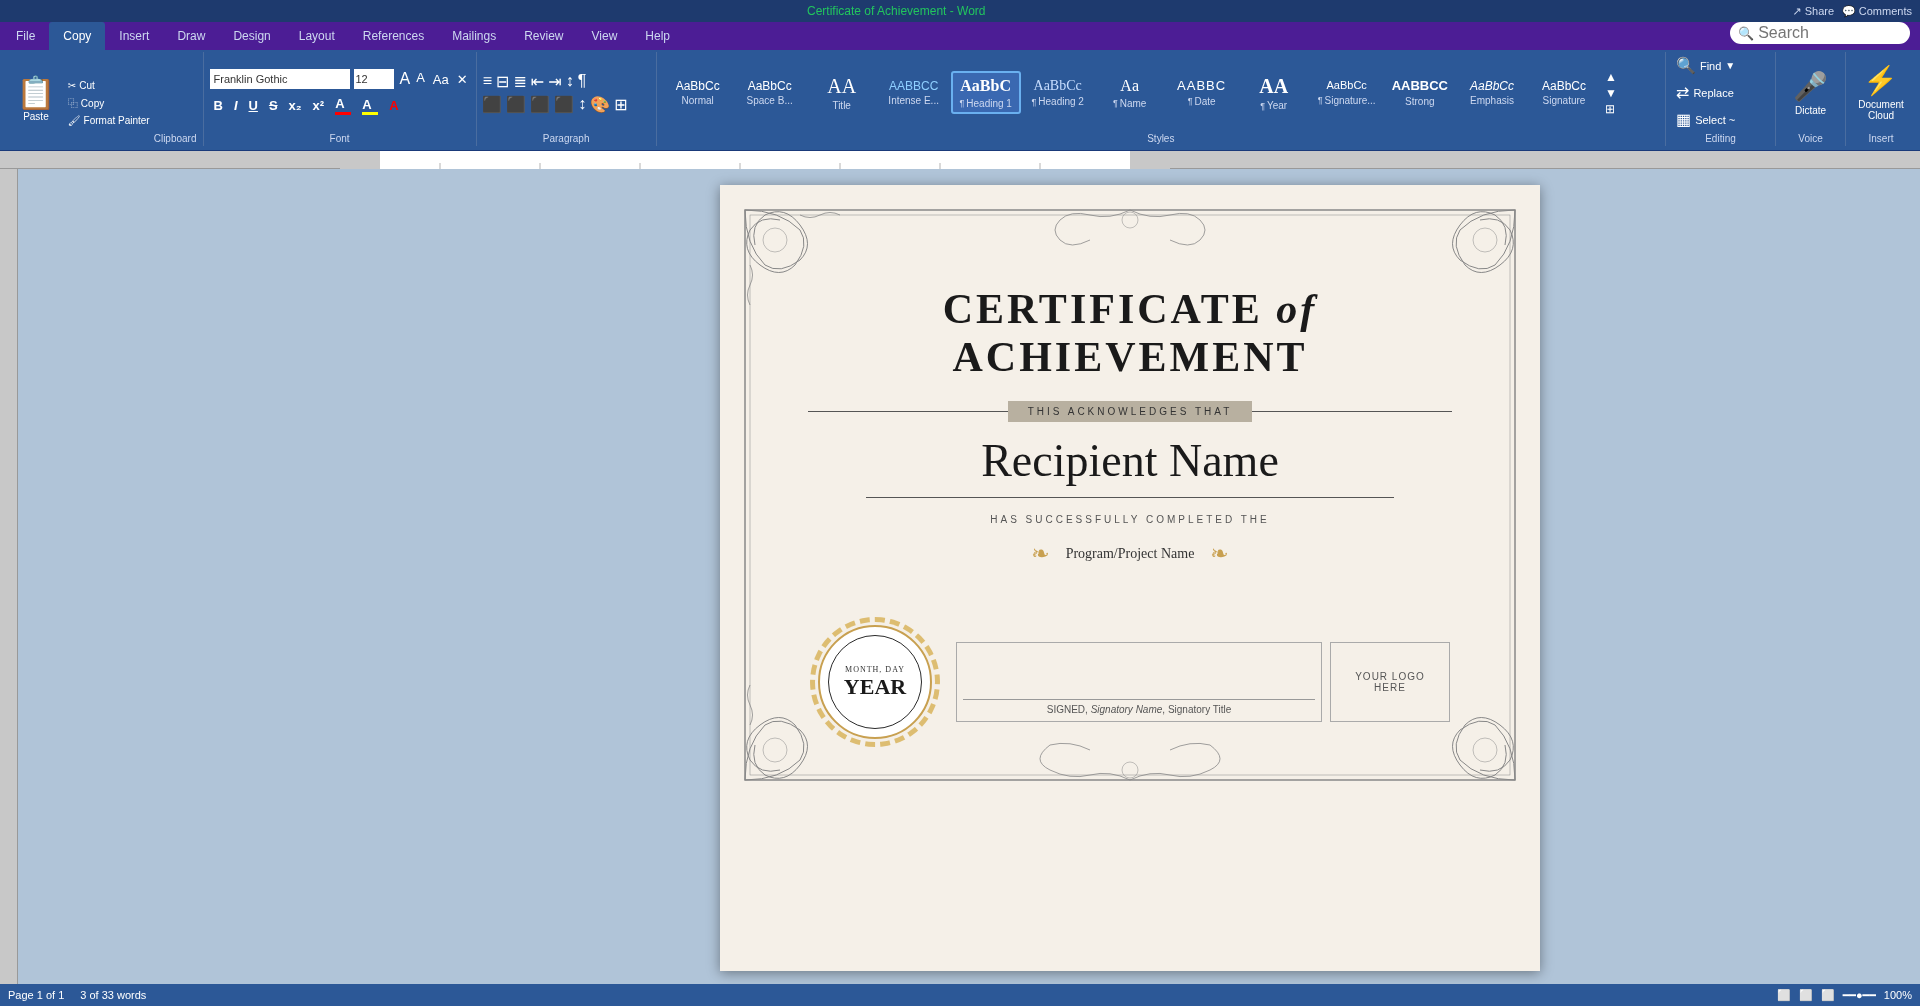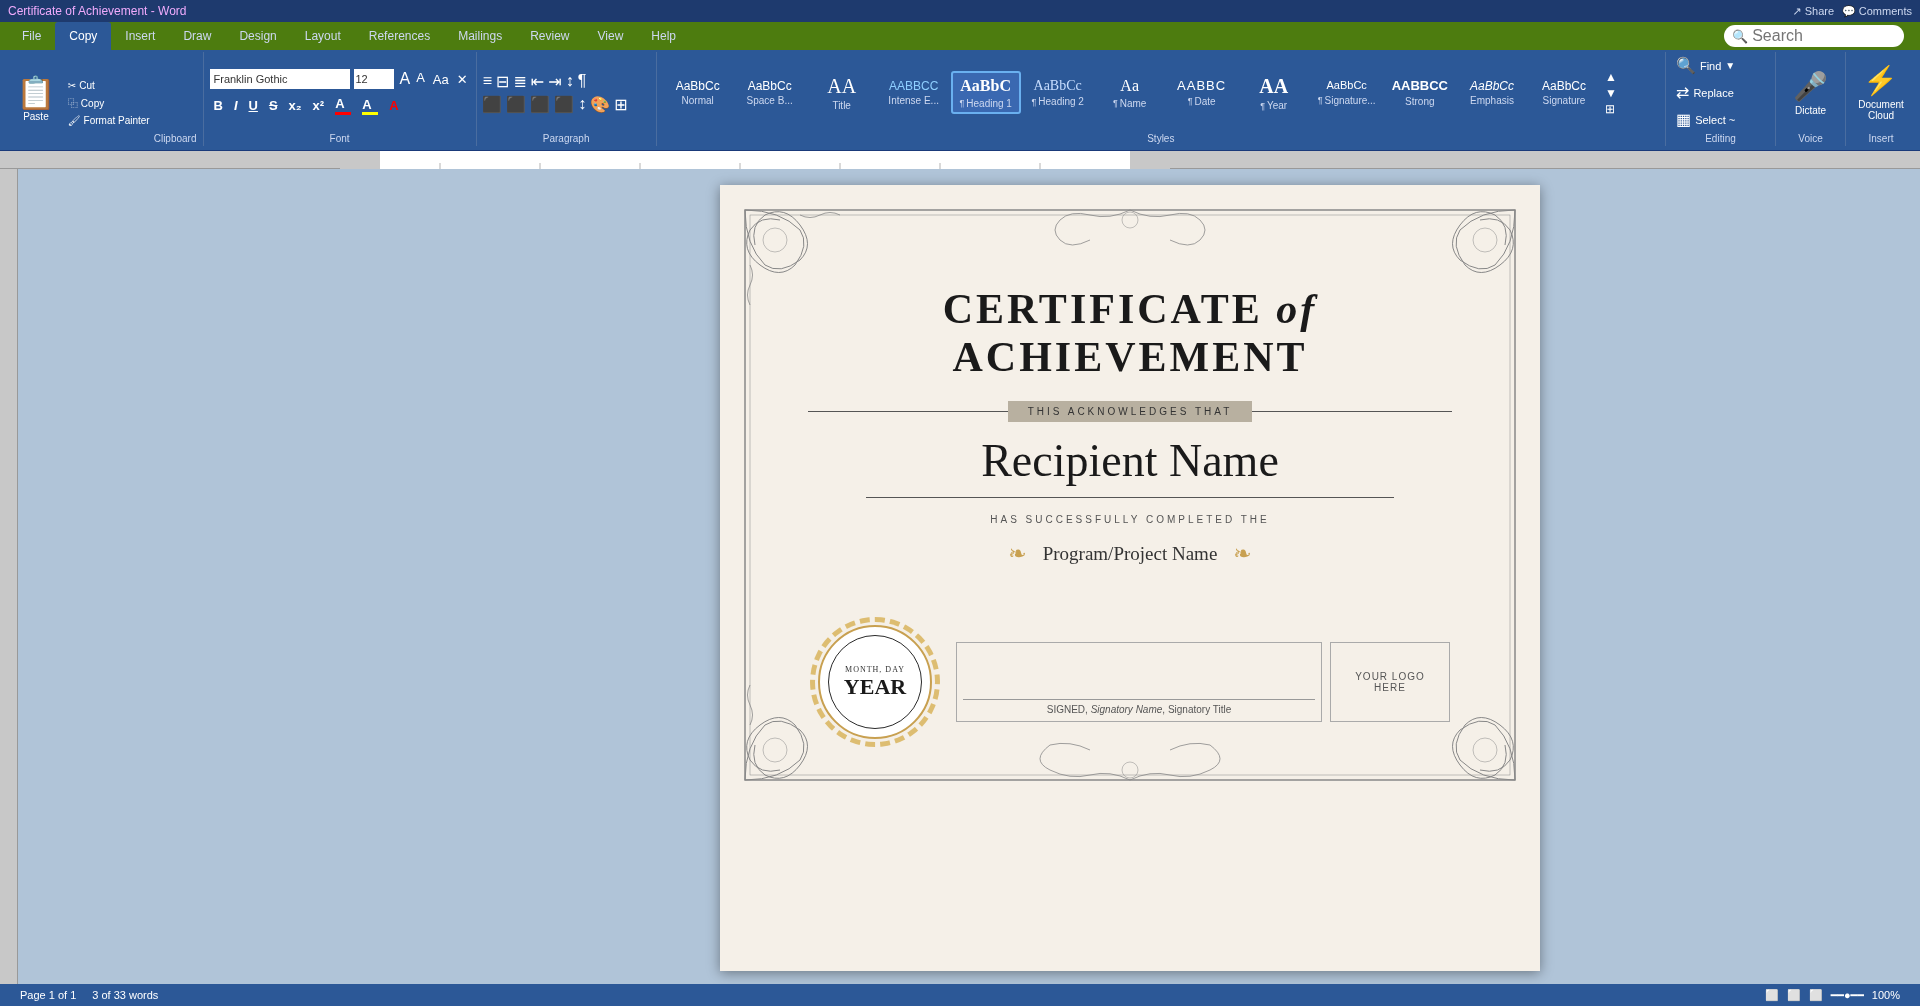--- a/index.html
+++ b/index.html
@@ -1,22 +1,22 @@
 <!DOCTYPE html>
 <html><head>
   <meta charset="utf-8">
   <style>
     * { margin: 0; padding: 0; box-sizing: border-box; }
     body { font-family: 'Segoe UI', sans-serif; background: #b0c4d8; width: 1920px; min-height: 1006px; overflow: hidden; }
     .ribbon-tabs {
       display: flex;
-      background: #4d7c0f;
+      background: #4c1d95;
       height: 28px;
-      align-items: center;
-      padding: 0 8px;
+      align-items: flex-start;
+      padding: 0 2px;
     }
     .ribbon-tab {
       padding: 4px 14px;
       font-size: 12px;
       cursor: pointer;
       height: 28px;
       display: flex;
       align-items: center;
       color: #cdd8f0;
     }
@@ -141,41 +141,41 @@
     }
 
     
     .status-bar {
       height: 22px;
       background: #2c5897;
       color: white;
       font-size: 11px;
       display: flex;
       align-items: center;
-      padding: 0 20px;
+      padding: 0 8px;
       gap: 16px;
       position: fixed;
       bottom: 0;
       width: 100%;
     }
     .status-right { margin-left: auto; display: flex; gap: 8px; align-items: center; }
     .find-btn { display: flex; align-items: center; gap: 4px; color: white; font-size: 11px; cursor: pointer; padding: 2px 4px; border-radius: 2px; }
 
     
     .ribbon-topbar {
       background: #1e3a6e;
       height: 22px;
       display: flex;
       align-items: center;
       justify-content: flex-end;
       padding: 0 8px;
       gap: 8px;
     }
     .ribbon-topbar-btn { color: #cdd8f0; font-size: 11px; cursor: pointer; display: flex; align-items: center; gap: 3px; }
-    .ribbon-topbar-title { color: #f0abfc; font-size: 12px; flex: 1; text-align: left; }
+    .ribbon-topbar-title { color: #22c55e; font-size: 12px; flex: 1; text-align: center; }
   </style>
 </head>
 <body>
 
 <div class="ribbon-topbar">
   <span class="ribbon-topbar-title">Certificate of Achievement - Word</span>
   <span class="ribbon-topbar-btn">
     <span>↗</span>
     <span>Share</span>
   </span>
@@ -475,21 +475,21 @@
           <div style="width:200px;height:1px;background:#555;"></div>
         </div>
 
         <div style="font-size:46px;font-family:Georgia,serif;color:#1a1a1a;margin:12px 0 0 0;">Recipient Name</div>
         <div style="width:80%;height:1px;background:#555;margin:10px auto 16px auto;"></div>
 
         <div style="font-size:10px;letter-spacing:3px;color:#555;margin-bottom:16px;">HAS SUCCESSFULLY COMPLETED THE</div>
 
         <div style="display:flex;align-items:center;justify-content:center;gap:16px;margin-bottom:50px;">
           <span style="color:#c8a050;font-size:22px;">❧</span>
-          <span style="font-size:19px;color:#333;font-family:Georgia,serif;">Program/Project Name</span>
+          <span style="font-size:14px;color:#333;font-family:Georgia,serif;">Program/Project Name</span>
           <span style="color:#c8a050;font-size:22px;">❧</span>
         </div>
 
         <div style="display:flex;align-items:center;justify-content:flex-start;gap:0;padding:0 10px;">
 
           <div style="position:relative;width:130px;height:130px;flex-shrink:0;margin-right:16px;">
 
             <div style="position:absolute;top:0;left:0;width:130px;height:130px;border:5px dashed #d4a840;border-radius:50%;opacity:0.7;"></div>
 
             <div style="position:absolute;top:8px;left:8px;width:114px;height:114px;border:2px solid #c8a050;border-radius:50%;background:white;"></div>

